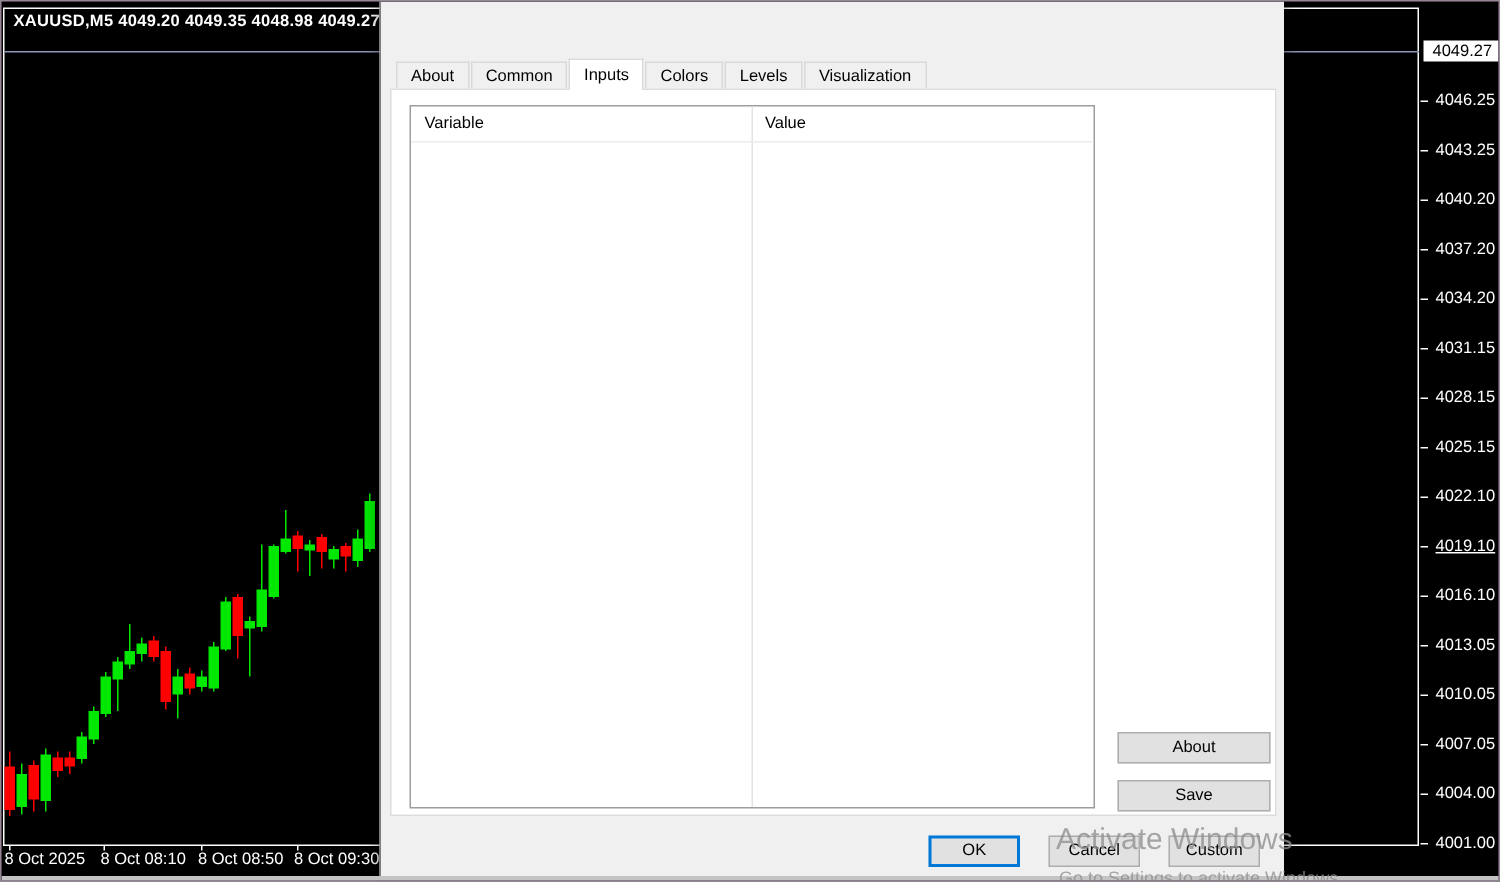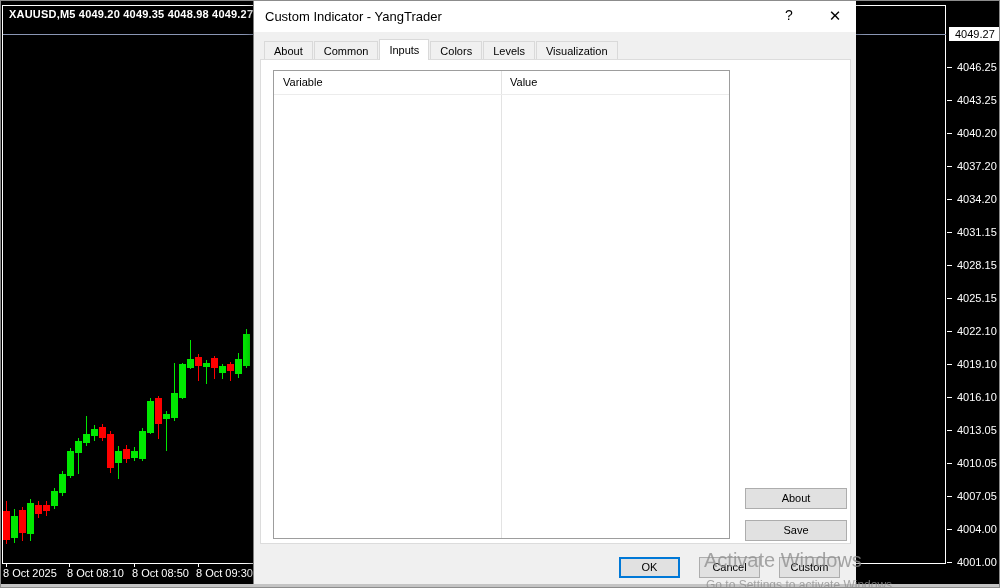--- a/index.html
+++ b/index.html
@@ -160,21 +160,21 @@
         <div class="pa-label" style="top: 192px;">4034.20</div>
         <div class="pa-tick" style="top: 231px;"></div>
         <div class="pa-label" style="top: 225px;">4031.15</div>
         <div class="pa-tick" style="top: 264px;"></div>
         <div class="pa-label" style="top: 258px;">4028.15</div>
         <div class="pa-tick" style="top: 297px;"></div>
         <div class="pa-label" style="top: 291px;">4025.15</div>
         <div class="pa-tick" style="top: 330px;"></div>
         <div class="pa-label" style="top: 324px;">4022.10</div>
         <div class="pa-tick" style="top: 363px;"></div>
-        <div class="pa-label" style="top: 357px;">4019.10</div>
+        <div class="pa-label" style="top: 357px; text-decoration: underline;">4019.10</div>
         <div class="pa-tick" style="top: 396px;"></div>
         <div class="pa-label" style="top: 390px;">4016.10</div>
         <div class="pa-tick" style="top: 429px;"></div>
         <div class="pa-label" style="top: 423px;">4013.05</div>
         <div class="pa-tick" style="top: 462px;"></div>
         <div class="pa-label" style="top: 456px;">4010.05</div>
         <div class="pa-tick" style="top: 495px;"></div>
         <div class="pa-label" style="top: 489px;">4007.05</div>
         <div class="pa-tick" style="top: 528px;"></div>
         <div class="pa-label" style="top: 522px;">4004.00</div>
@@ -188,25 +188,20 @@
         <div class="ta-tick" style="left: 133px;"></div>
         <div class="ta-tick" style="left: 197px;"></div>
         <div class="ta-label" style="left: 2px;">8 Oct 2025</div>
         <div class="ta-label" style="left: 66px;">8 Oct 08:10</div>
         <div class="ta-label" style="left: 131px;">8 Oct 08:50</div>
         <div class="ta-label" style="left: 195px;">8 Oct 09:30</div>
       </div>
   </div>
 
   <div class="dialog">
-    <div class="titlebar">
-      <span class="title">Custom Indicator - YangTrader</span>
-      <span class="cap-btn cap-help">?</span>
-      <span class="cap-btn cap-close">✕</span>
-    </div>
 
     <div class="tabs" id="tabs">
         <div class="tab">About</div>
         <div class="tab">Common</div>
         <div class="tab sel">Inputs</div>
         <div class="tab">Colors</div>
         <div class="tab">Levels</div>
         <div class="tab">Visualization</div>
       </div>
 

